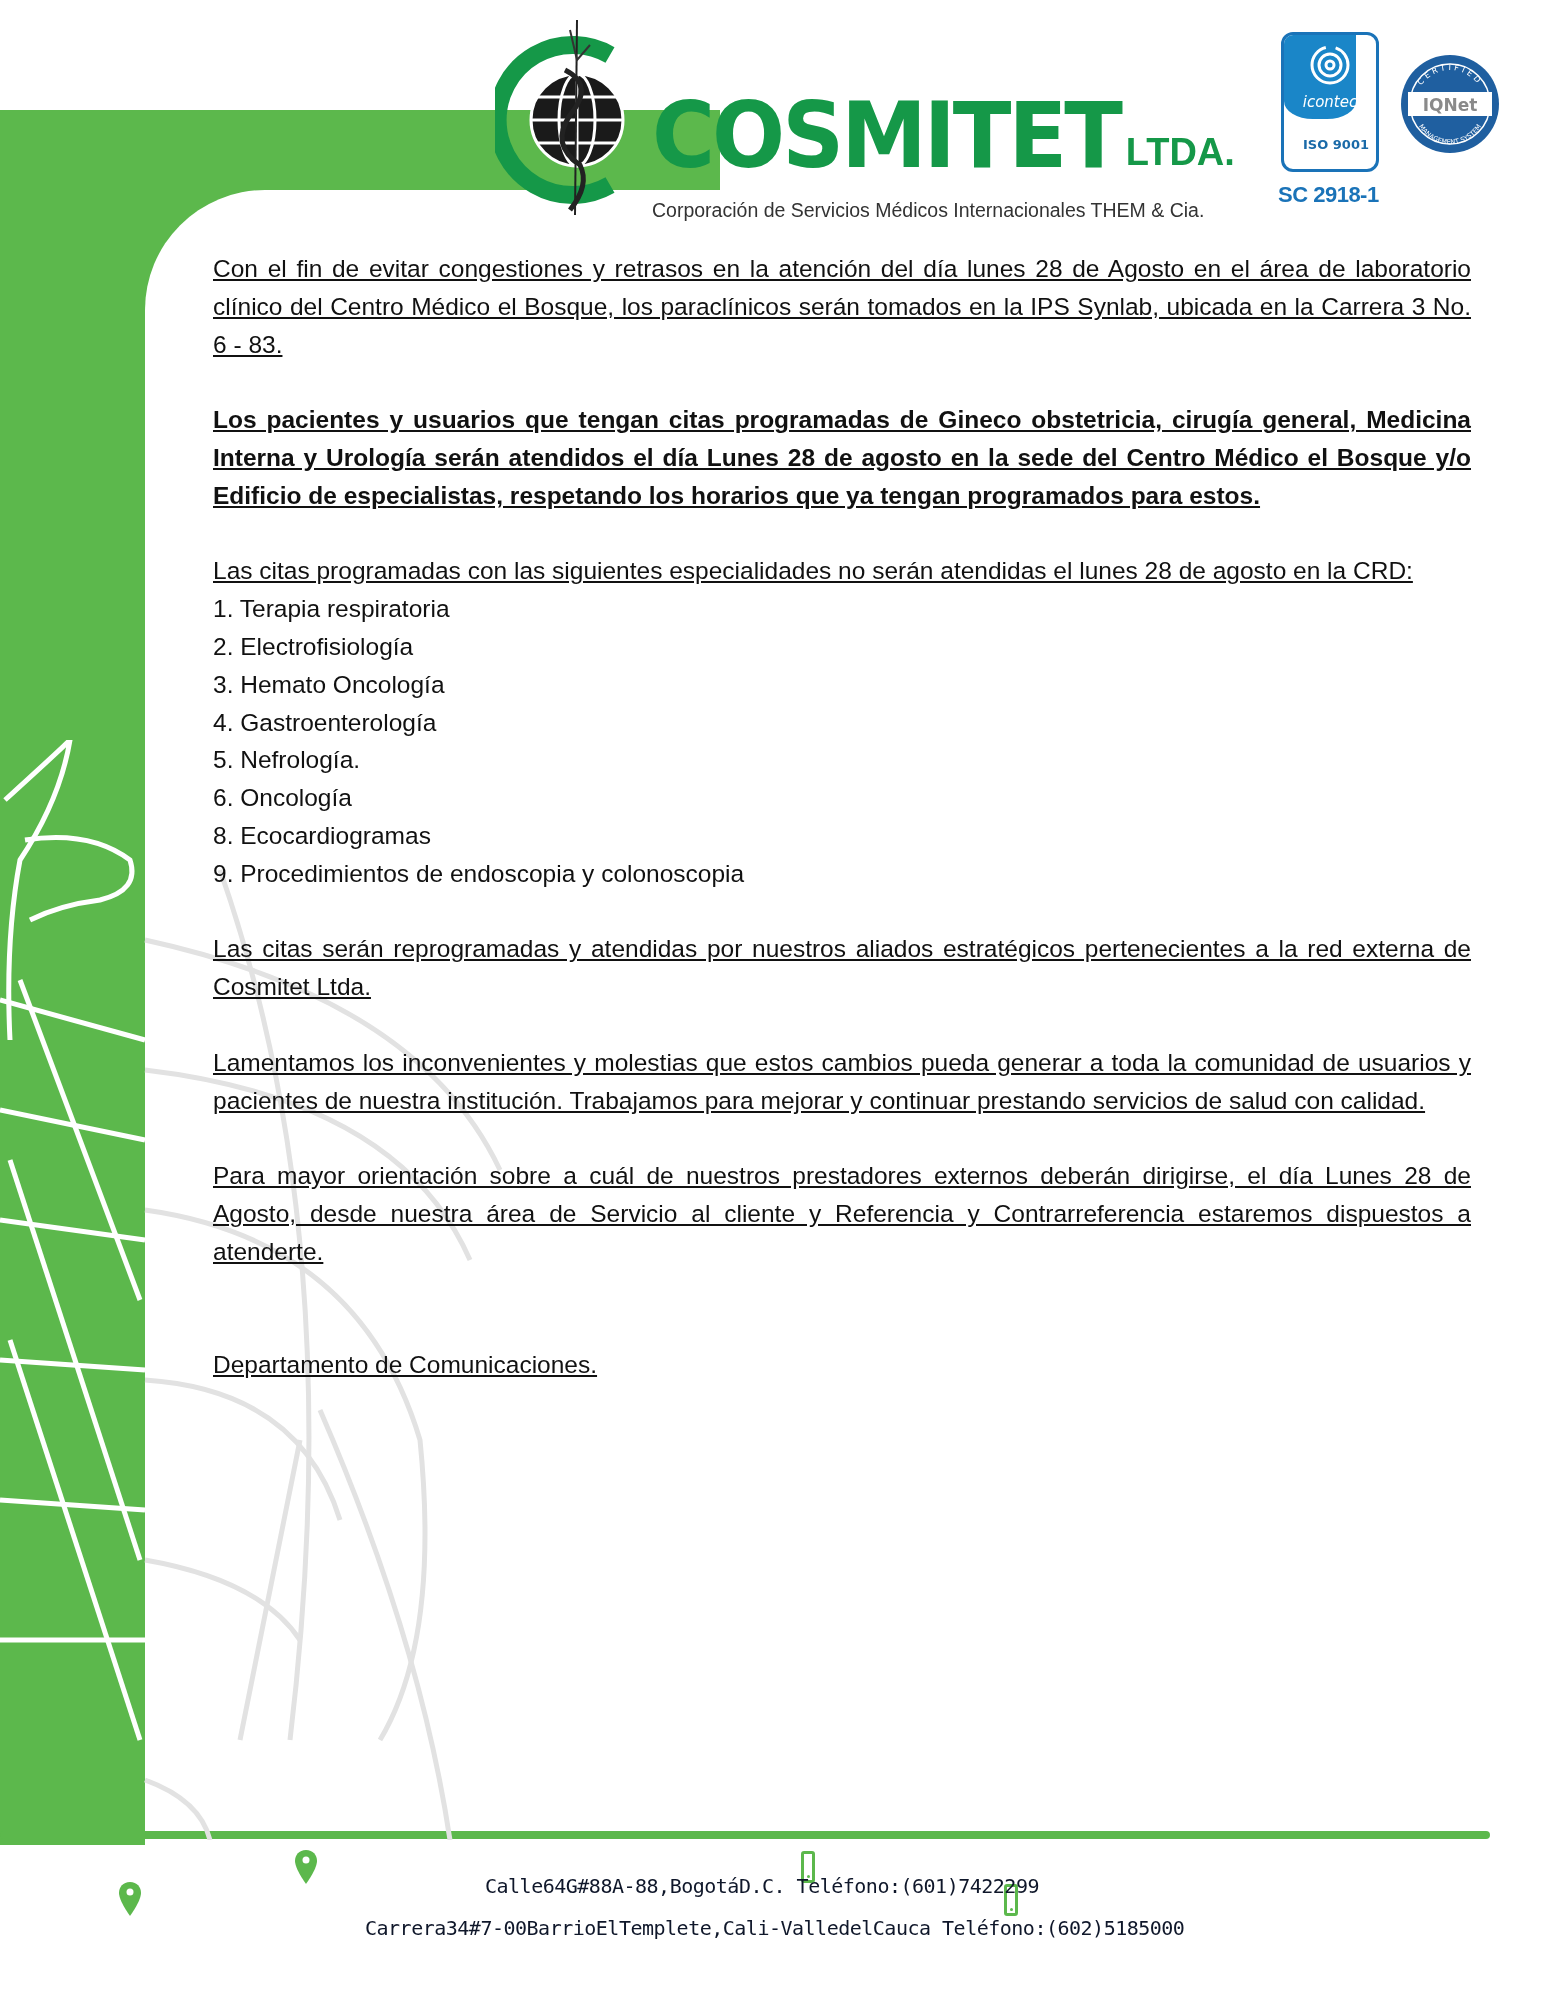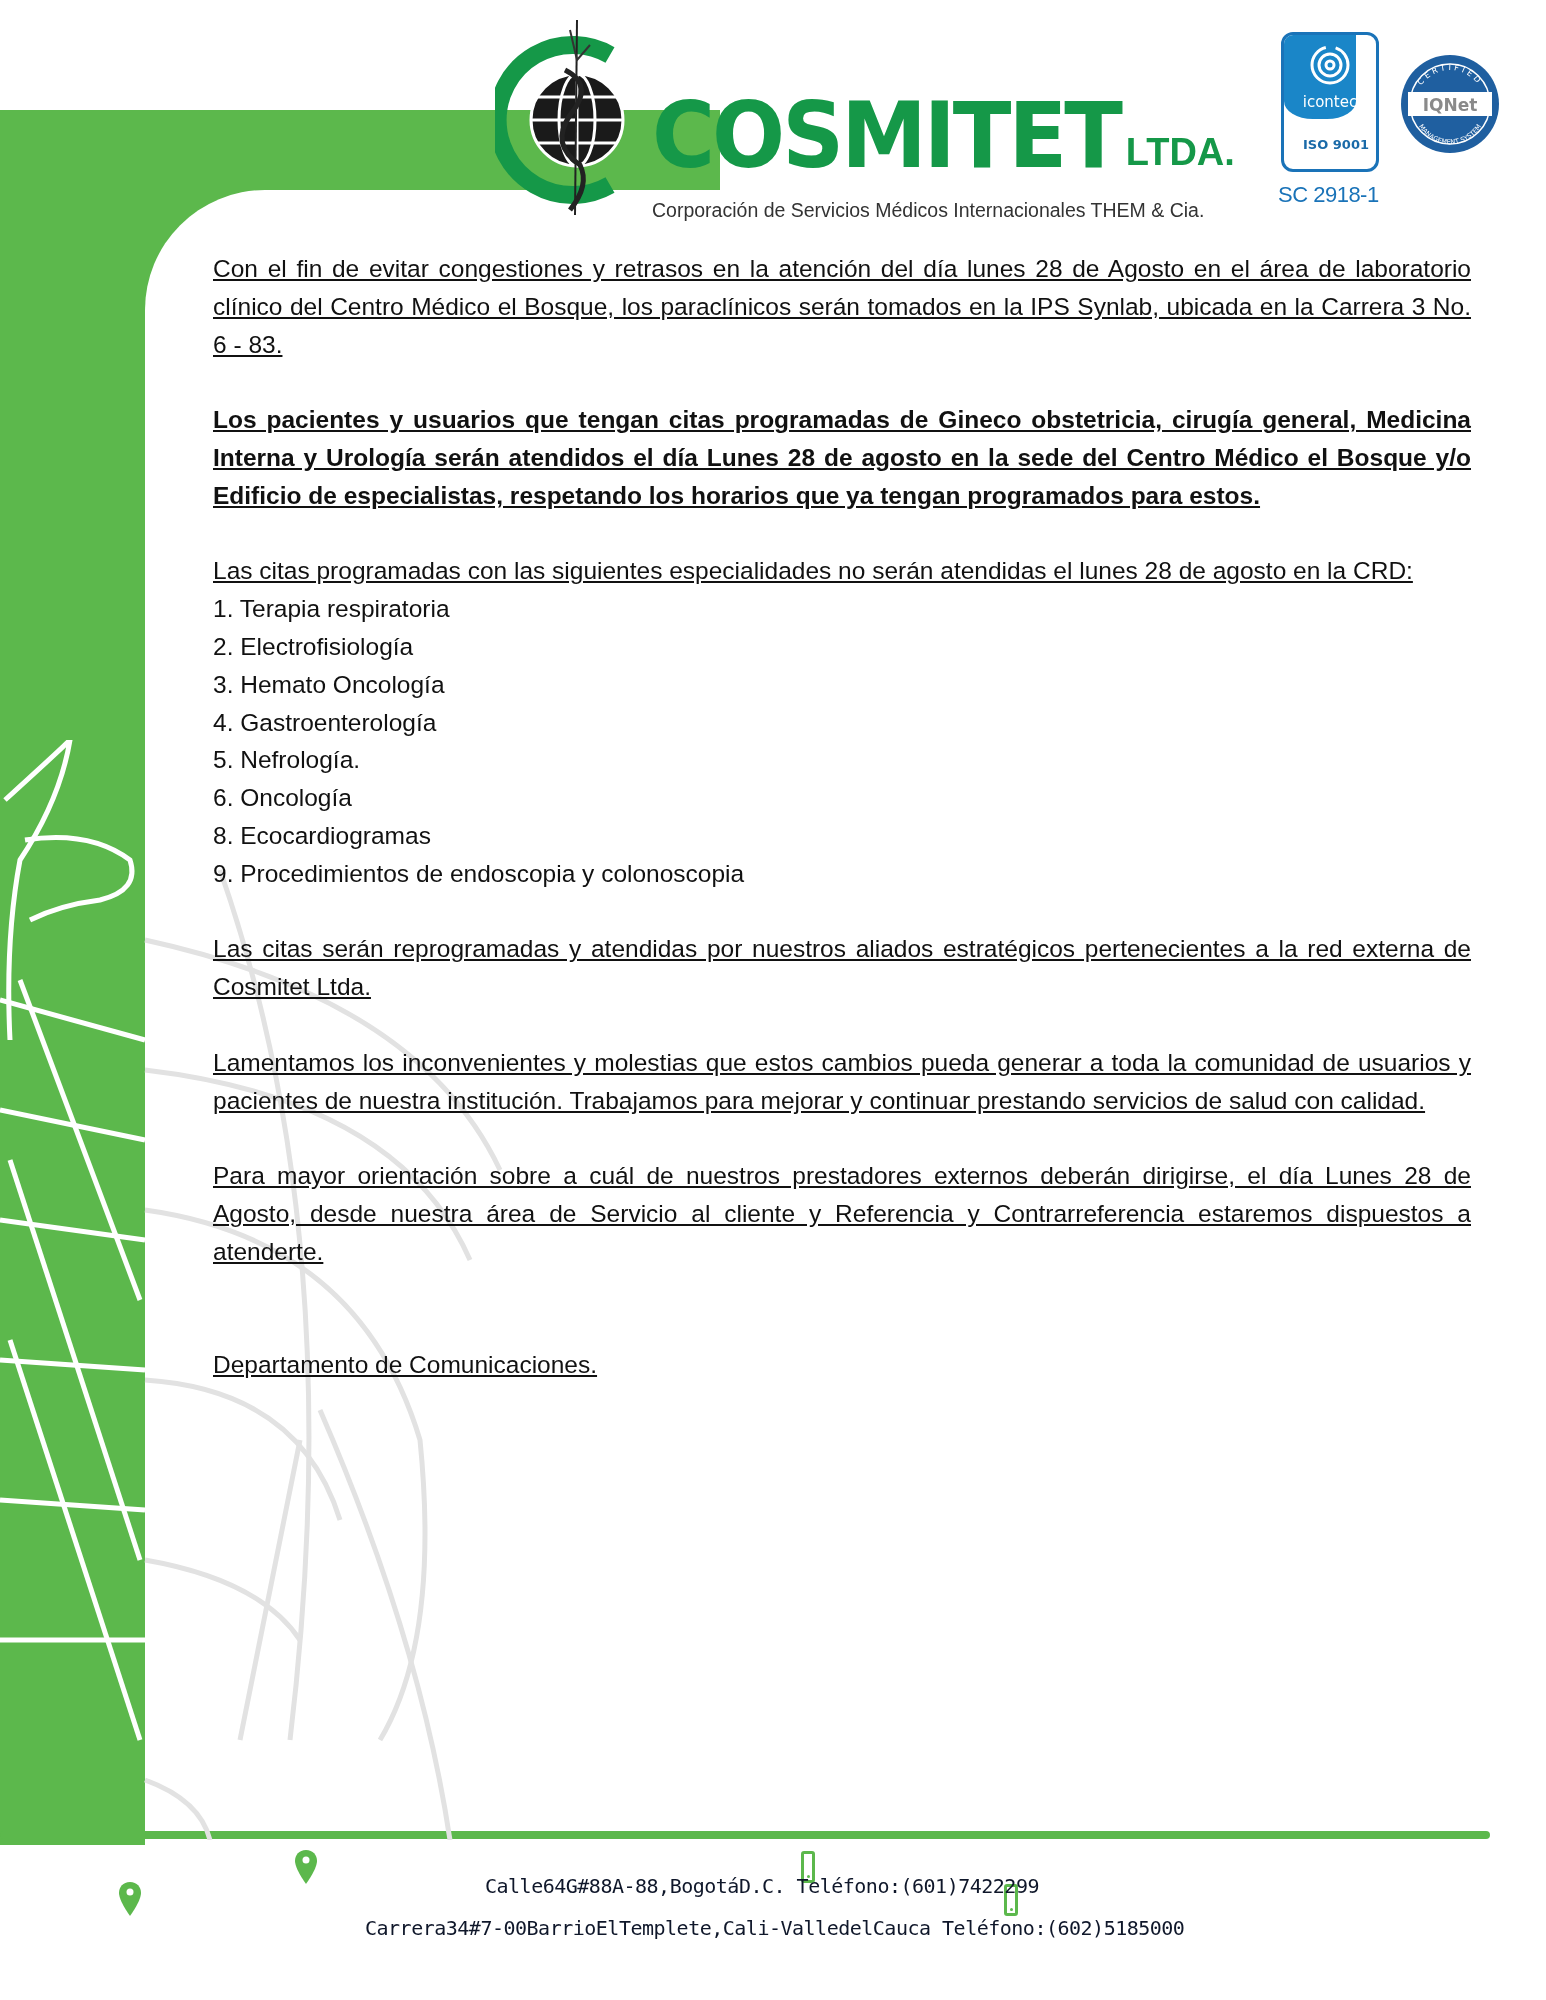--- a/index.html
+++ b/index.html
@@ -18,24 +18,24 @@
 
   
   .logo { position: absolute; left: 495px; top: 15px; width: 140px; height: 210px; }
   .brand { position: absolute; left: 652px; top: 95px; }
   .brand-name { font-family: "DejaVu Sans", sans-serif; font-weight: bold; color: #159848; font-size: 86px; line-height: 80px; letter-spacing: -3px; display: inline-block; transform: scaleY(1.05); }
   .brand-suffix { font-family: Liberation Sans, sans-serif; font-weight: bold; color: #159848; font-size: 38px; letter-spacing: 0px; margin-left: 6px; display: inline-block; }
   .brand-tagline { position: absolute; left: 652px; top: 180px; font-family: "Liberation Sans", sans-serif; font-size: 19.5px; color: #333; white-space: nowrap; margin-top: 19px; }
 
   
   .icontec { position: absolute; left: 1281px; top: 32px; width: 92px; height: 134px; border: 3px solid #1a73b8; border-radius: 12px; background: #fff; overflow: hidden; }
-  .icontec-top { position: absolute; left: 0; top: 0; width: 72px; height: 84px; background: #1a86c8; border-bottom-left-radius: 40% 18px; border-bottom-right-radius: 40% 18px; }
+  .icontec-top { position: absolute; left: 0; top: 0; width: 72px; height: 84px; background: #1a86c8; border-bottom-left-radius: 40% 18px; border-bottom-right-radius: 40% 18px; font-style: italic; }
   .icontec-name { position: absolute; left: 0; top: 58px; width: 92px; text-align: center; color: #fff; font-size: 15px; font-family: "DejaVu Sans", sans-serif; }
   .icontec-iso { position: absolute; left: 0; top: 102px; width: 104px; text-align: center; color: #1a6aa8; font-size: 13px; font-weight: bold; font-family: "DejaVu Sans", sans-serif; }
-  .icontec-code { position: absolute; left: 1278px; top: 182px; color: #1a73b8; font-weight: normal; font-size: 22px; font-family: "Liberation Sans", sans-serif; letter-spacing: -0.5px; }
+  .icontec-code { position: absolute; left: 1278px; top: 182px; color: #1a73b8; font-weight: bold; font-size: 22px; font-family: "Liberation Sans", sans-serif; letter-spacing: -0.5px; }
   .iqnet { position: absolute; left: 1398px; top: 52px; width: 104px; height: 104px; }
 
   
   .content { position: absolute; left: 213px; top: 250px; width: 1258px; font-family: "Liberation Sans", sans-serif; font-size: 24.5px; line-height: 37.8px; color: #111; }
   .content p { margin: 0; text-align: justify; text-decoration: underline; }
   .content .gap { height: 37.8px; }
   .content .bold { font-weight: bold; }
   .content ol { list-style: none; margin: 0; padding: 0; }
   .content li { margin: 0; }
   .signature-gap { height: 75px; }

